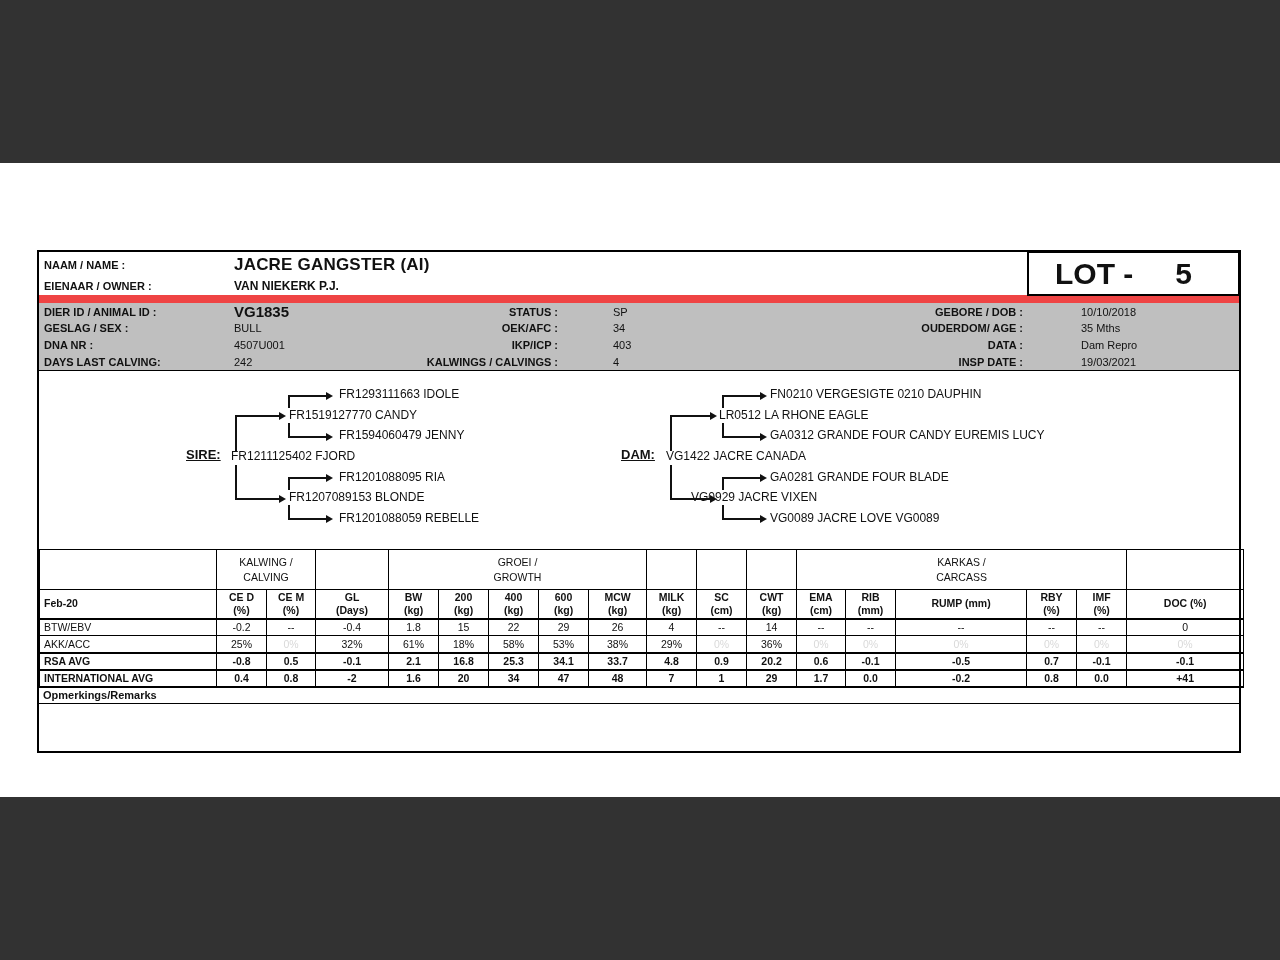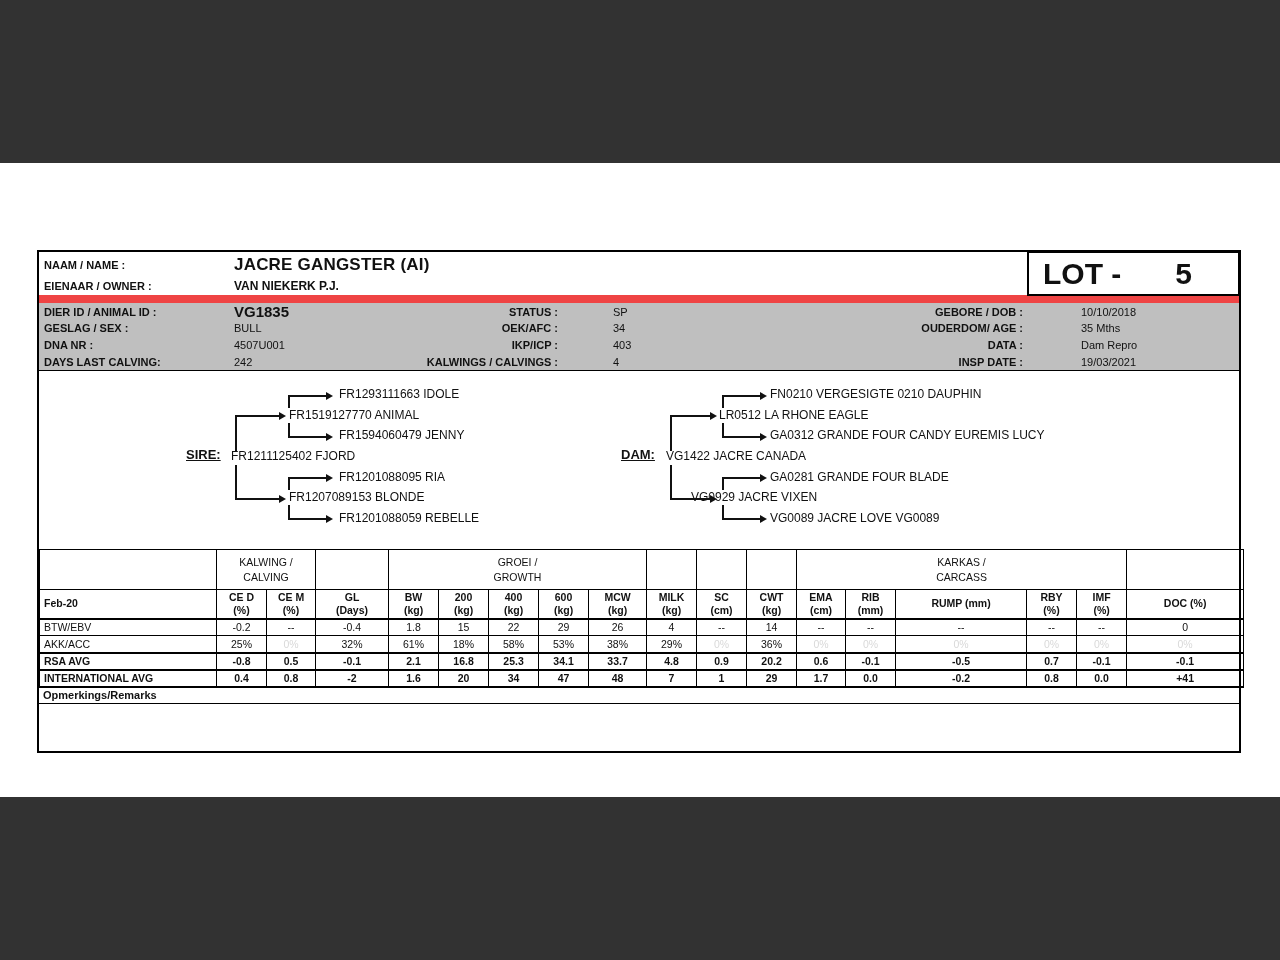--- a/index.html
+++ b/index.html
@@ -15,21 +15,21 @@
   
   .head { position:relative; height:43px; width:100%; }
   .head-row { display:flex; align-items:center; }
   .head-row.r1 { height:24px; padding-top:1px; }
   .head-row.r2 { height:19px; }
   .lbl { font-weight:bold; font-size:11px; padding-left:5px; width:195px; flex:0 0 195px; }
   .name-val { font-weight:bold; font-size:17px; letter-spacing:0.2px; }
   .owner-val { font-weight:bold; font-size:12px; }
   .lot-box { position:absolute; top:-1px; right:-1px; width:213px; height:45px;
              border:2px solid #000; background:#fff; display:flex; align-items:center; }
-  .lot-label { font-size:30px; font-weight:bold; padding-left:14px; }
+  .lot-label { font-size:30px; font-weight:bold; padding-left:26px; }
   .lot-num { font-size:30px; font-weight:bold; margin-left:auto; padding-right:46px; }
 
   
   .info { height:76px; background:#bfbfbf; border-top:8px solid #ef4444; border-bottom:1px solid #000;
           display:grid; grid-template-rows:repeat(4,1fr);
           font-size:11px; }
   .info-row { display:grid; grid-template-columns:195px 180px 144px 150px 315px 1fr; align-items:center; }
   .info-row .l { font-weight:bold; padding-left:5px; }
   .info-row .v { }
   .info-row .v.big { font-weight:bold; font-size:15px; }
@@ -123,21 +123,21 @@
       <span class="mv">4</span>
       <span class="rl">INSP DATE :</span>
       <span class="rv">19/03/2021</span>
     </div>
   </div>
 
   <div class="pedigree">
 
     <span class="pnode ptag" style="left:147px;top:77px">SIRE:</span>
     <span class="pnode" style="left:192px;top:79px">FR1211125402 FJORD</span>
-    <span class="pnode" style="left:250px;top:38px">FR1519127770 ANIMAL</span>
+    <span class="pnode" style="left:250px;top:38px">FR1519127770 CANDY</span>
     <span class="pnode" style="left:300px;top:17px">FR1293111663 IDOLE</span>
     <span class="pnode" style="left:300px;top:58px">FR1594060479 JENNY</span>
     <span class="pnode" style="left:250px;top:120px">FR1207089153 BLONDE</span>
     <span class="pnode" style="left:300px;top:100px">FR1201088095 RIA</span>
     <span class="pnode" style="left:300px;top:141px">FR1201088059 REBELLE</span>
 
     <div class="pl" style="left:196px;top:44px;width:1.5px;height:36px"></div>
     <div class="pl" style="left:196px;top:44px;width:44px;height:1.5px"></div>
     <div class="parr" style="left:240px;top:41px"></div>
     <div class="pl" style="left:196px;top:94px;width:1.5px;height:34px"></div>

